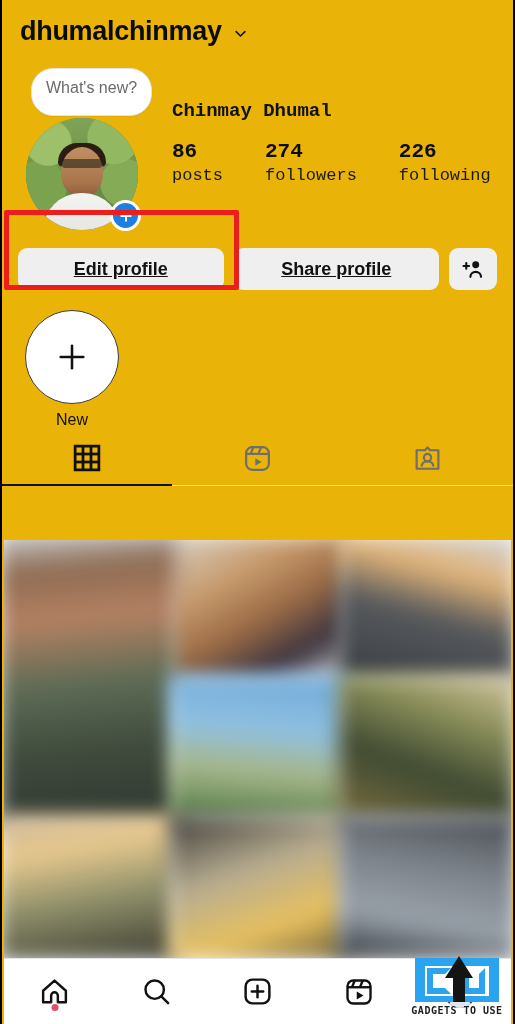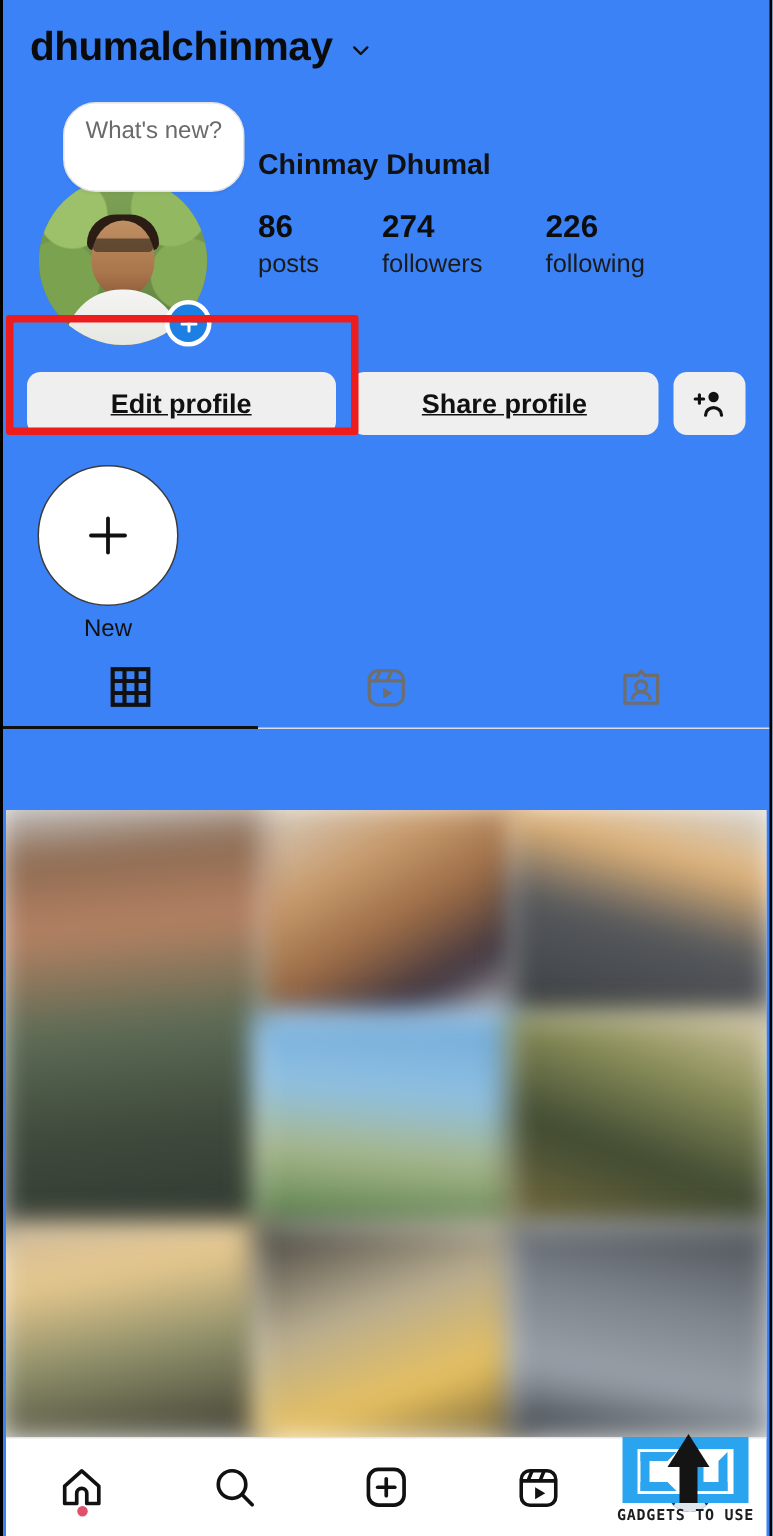--- a/index.html
+++ b/index.html
@@ -6,21 +6,21 @@
   * { box-sizing: border-box; margin: 0; padding: 0; }
   html, body {
     width: 515px; height: 1024px;
     background: #ffffff;
     font-family: "Liberation Sans", sans-serif;
     overflow: hidden;
   }
   .phone {
     position: relative;
     width: 515px; height: 1024px;
-    background: #3b82f6;
+    background: #eab308;
     border-left: 2px solid #000;
     border-right: 2px solid #000;
     overflow: hidden;
   }
 
   
   .header {
     display: flex; align-items: center;
     height: 62px; padding: 0 0 0 18px;
   }
@@ -102,37 +102,38 @@
     width: 31px; height: 31px;
     border-radius: 50%;
     background: #1b7fe3;
     border: 3px solid #ffffff;
     display: flex; align-items: center; justify-content: center;
   }
   .plus-badge svg { display: block; }
 
   .bubble {
     position: absolute;
-    left: 40px; top: 6px;
+    left: 29px; top: 6px;
     min-width: 104px;
-    padding: 9px 14px 29px;
+    padding: 9px 14px 17px;
     background: #ffffff;
     border: 1px solid #e2e2e2;
     border-radius: 22px;
     text-align: left;
     font-size: 16px; color: #6a6a6a;
     line-height: 1.25;
     box-shadow: 0 1px 2px rgba(0,0,0,0.04);
     z-index: 4;
   }
 
   .profile-info {
     flex: 1;
     padding-left: 34px;
     padding-top: 38px;
+    font-family: Liberation Mono, monospace;
   }
   .fullname {
     font-size: 19px; font-weight: bold; color: #111;
     margin-bottom: 18px;
   }
   .stats { display: flex; }
   .stat { margin-right: 42px; }
   .stat:last-child { margin-right: 0; }
   .stat-num {
     font-size: 21px; font-weight: bold; color: #0d0d0d;

